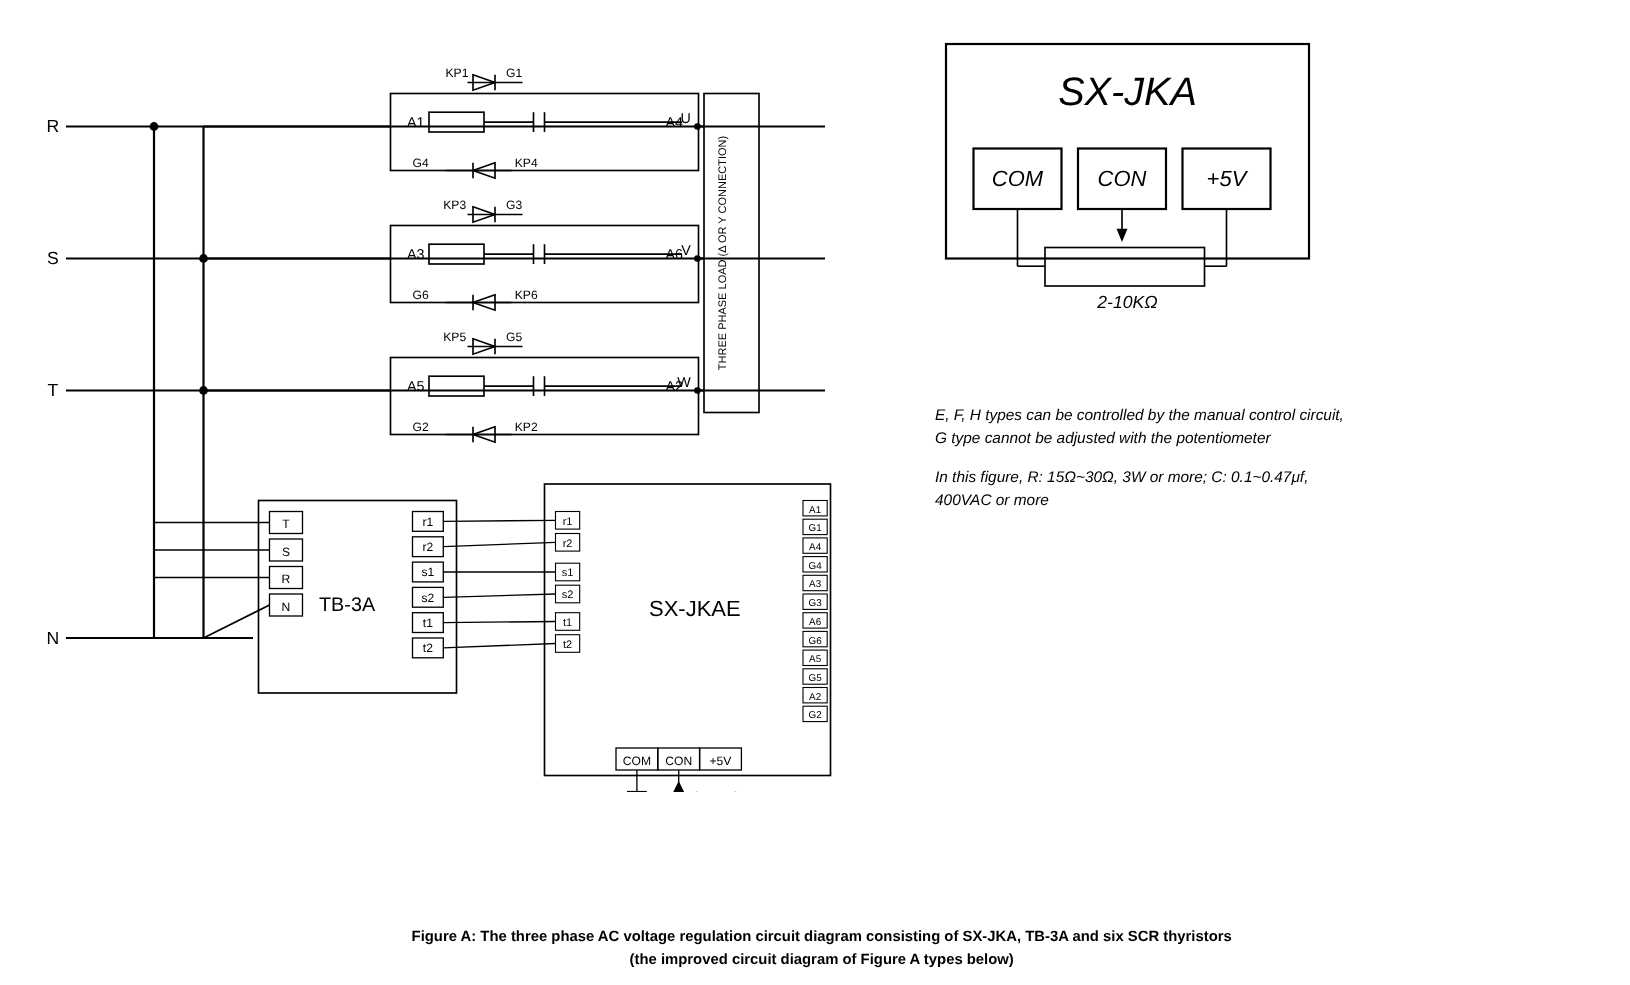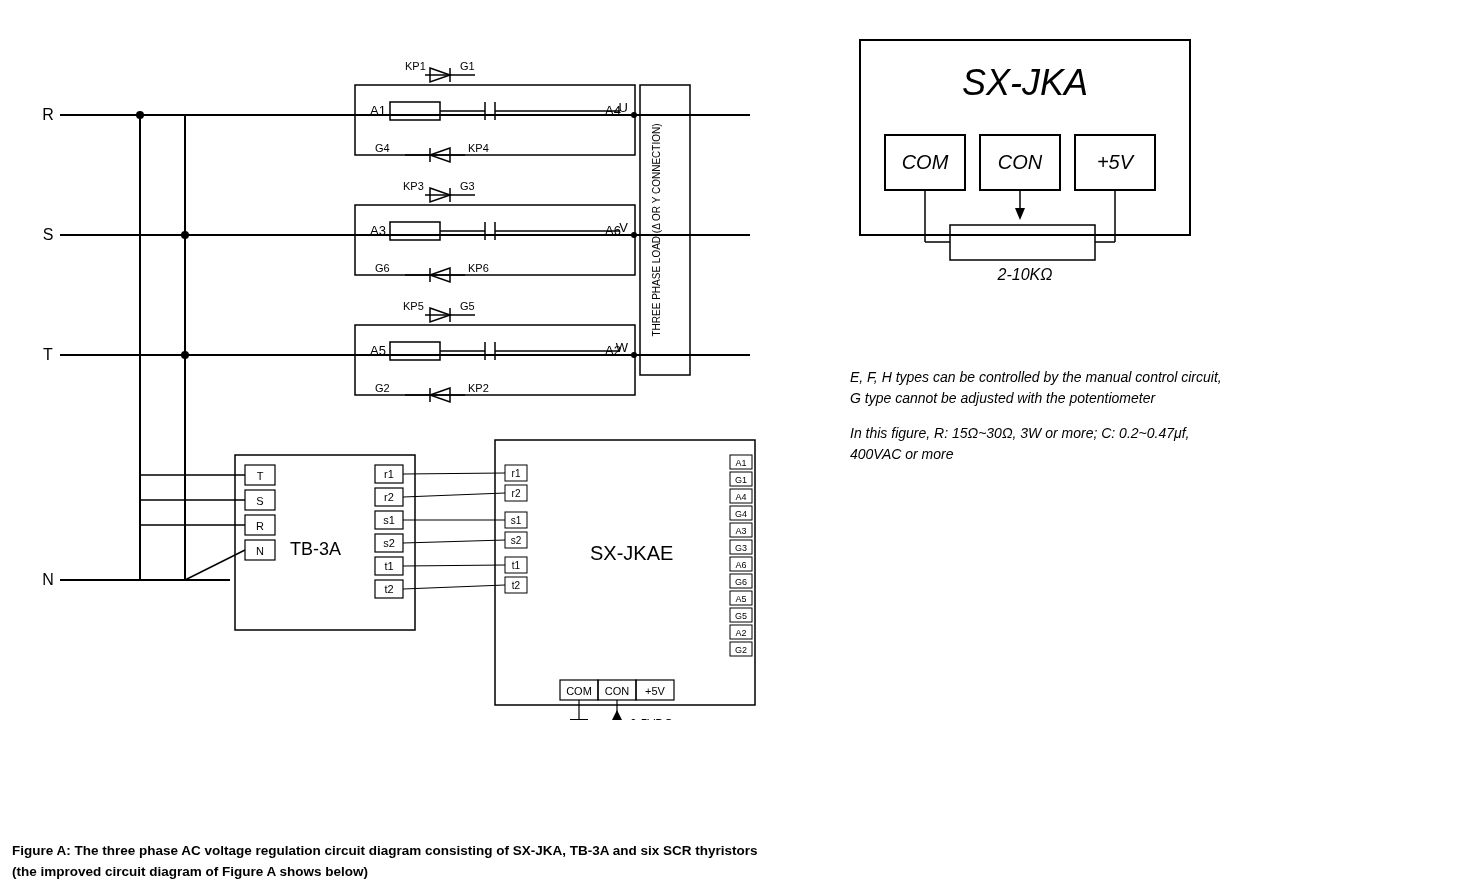--- a/index.html
+++ b/index.html
@@ -50,20 +50,21 @@
       line-height: 1.5;
       max-width: 380px;
     }
 
     .description-text p {
       margin-bottom: 14px;
     }
 
     
     .caption-area {
+      text-align: center;
       padding: 8px 0 12px 12px;
       font-size: 13.5px;
       font-weight: bold;
       line-height: 1.6;
     }
   </style>
 </head>
 <body>
 
 <div class="main-container">
@@ -310,23 +311,23 @@
         <line x1="75" y1="212" x2="100" y2="212" stroke="#000" stroke-width="1.5"></line>
 
         <line x1="265" y1="160" x2="265" y2="212" stroke="#000" stroke-width="1.5"></line>
         <line x1="265" y1="212" x2="245" y2="212" stroke="#000" stroke-width="1.5"></line>
 
         <text x="175" y="250" font-size="16" text-anchor="middle">2-10KΩ</text>
       </svg>
 
       <div class="description-text">
         <p>E, F, H types can be controlled by the manual control circuit, G type cannot be adjusted with the potentiometer</p>
-        <p>In this figure, R: 15Ω~30Ω, 3W or more; C: 0.2~0.47μf, 400VAC or more</p>
+        <p>In this figure, R: 15Ω~30Ω, 3W or more; C: 0.1~0.47μf, 400VAC or more</p>
       </div>
     </div>
 
   </div>
 
   <div class="caption-area">
     <div>Figure A: The three phase AC voltage regulation circuit diagram consisting of SX-JKA, TB-3A and six SCR thyristors</div>
-    <div>(the improved circuit diagram of Figure A shows below)</div>
+    <div>(the improved circuit diagram of Figure A types below)</div>
   </div>
 </div>
 
 </body></html>

